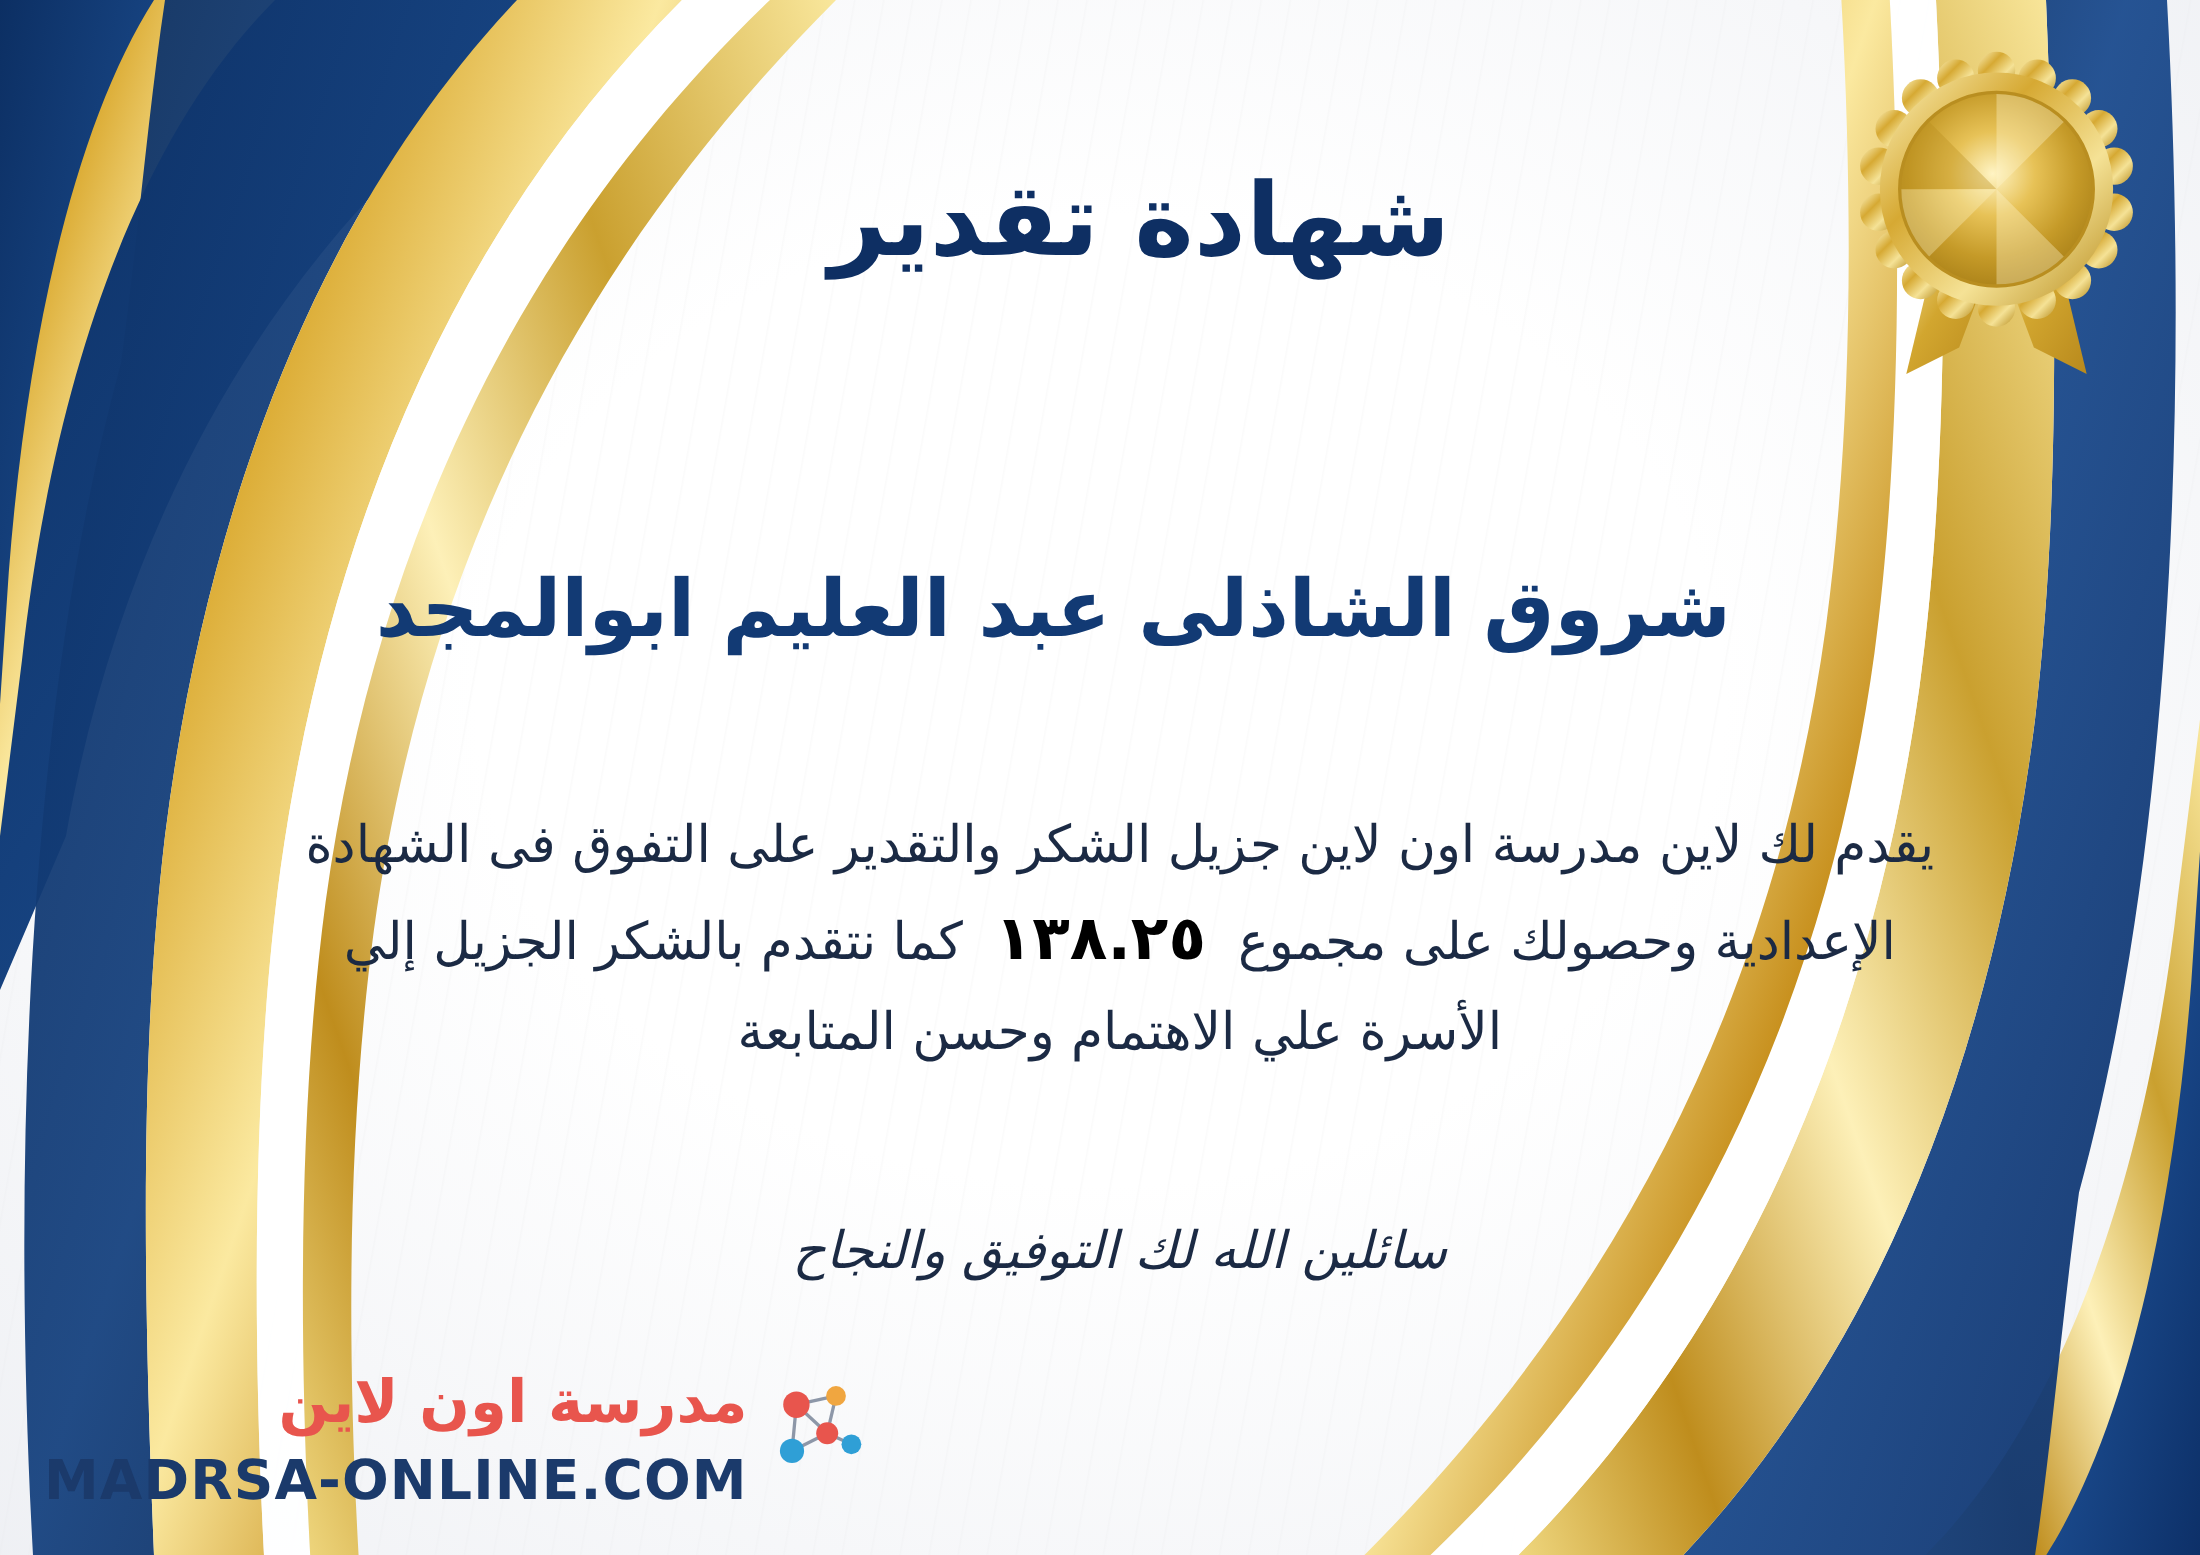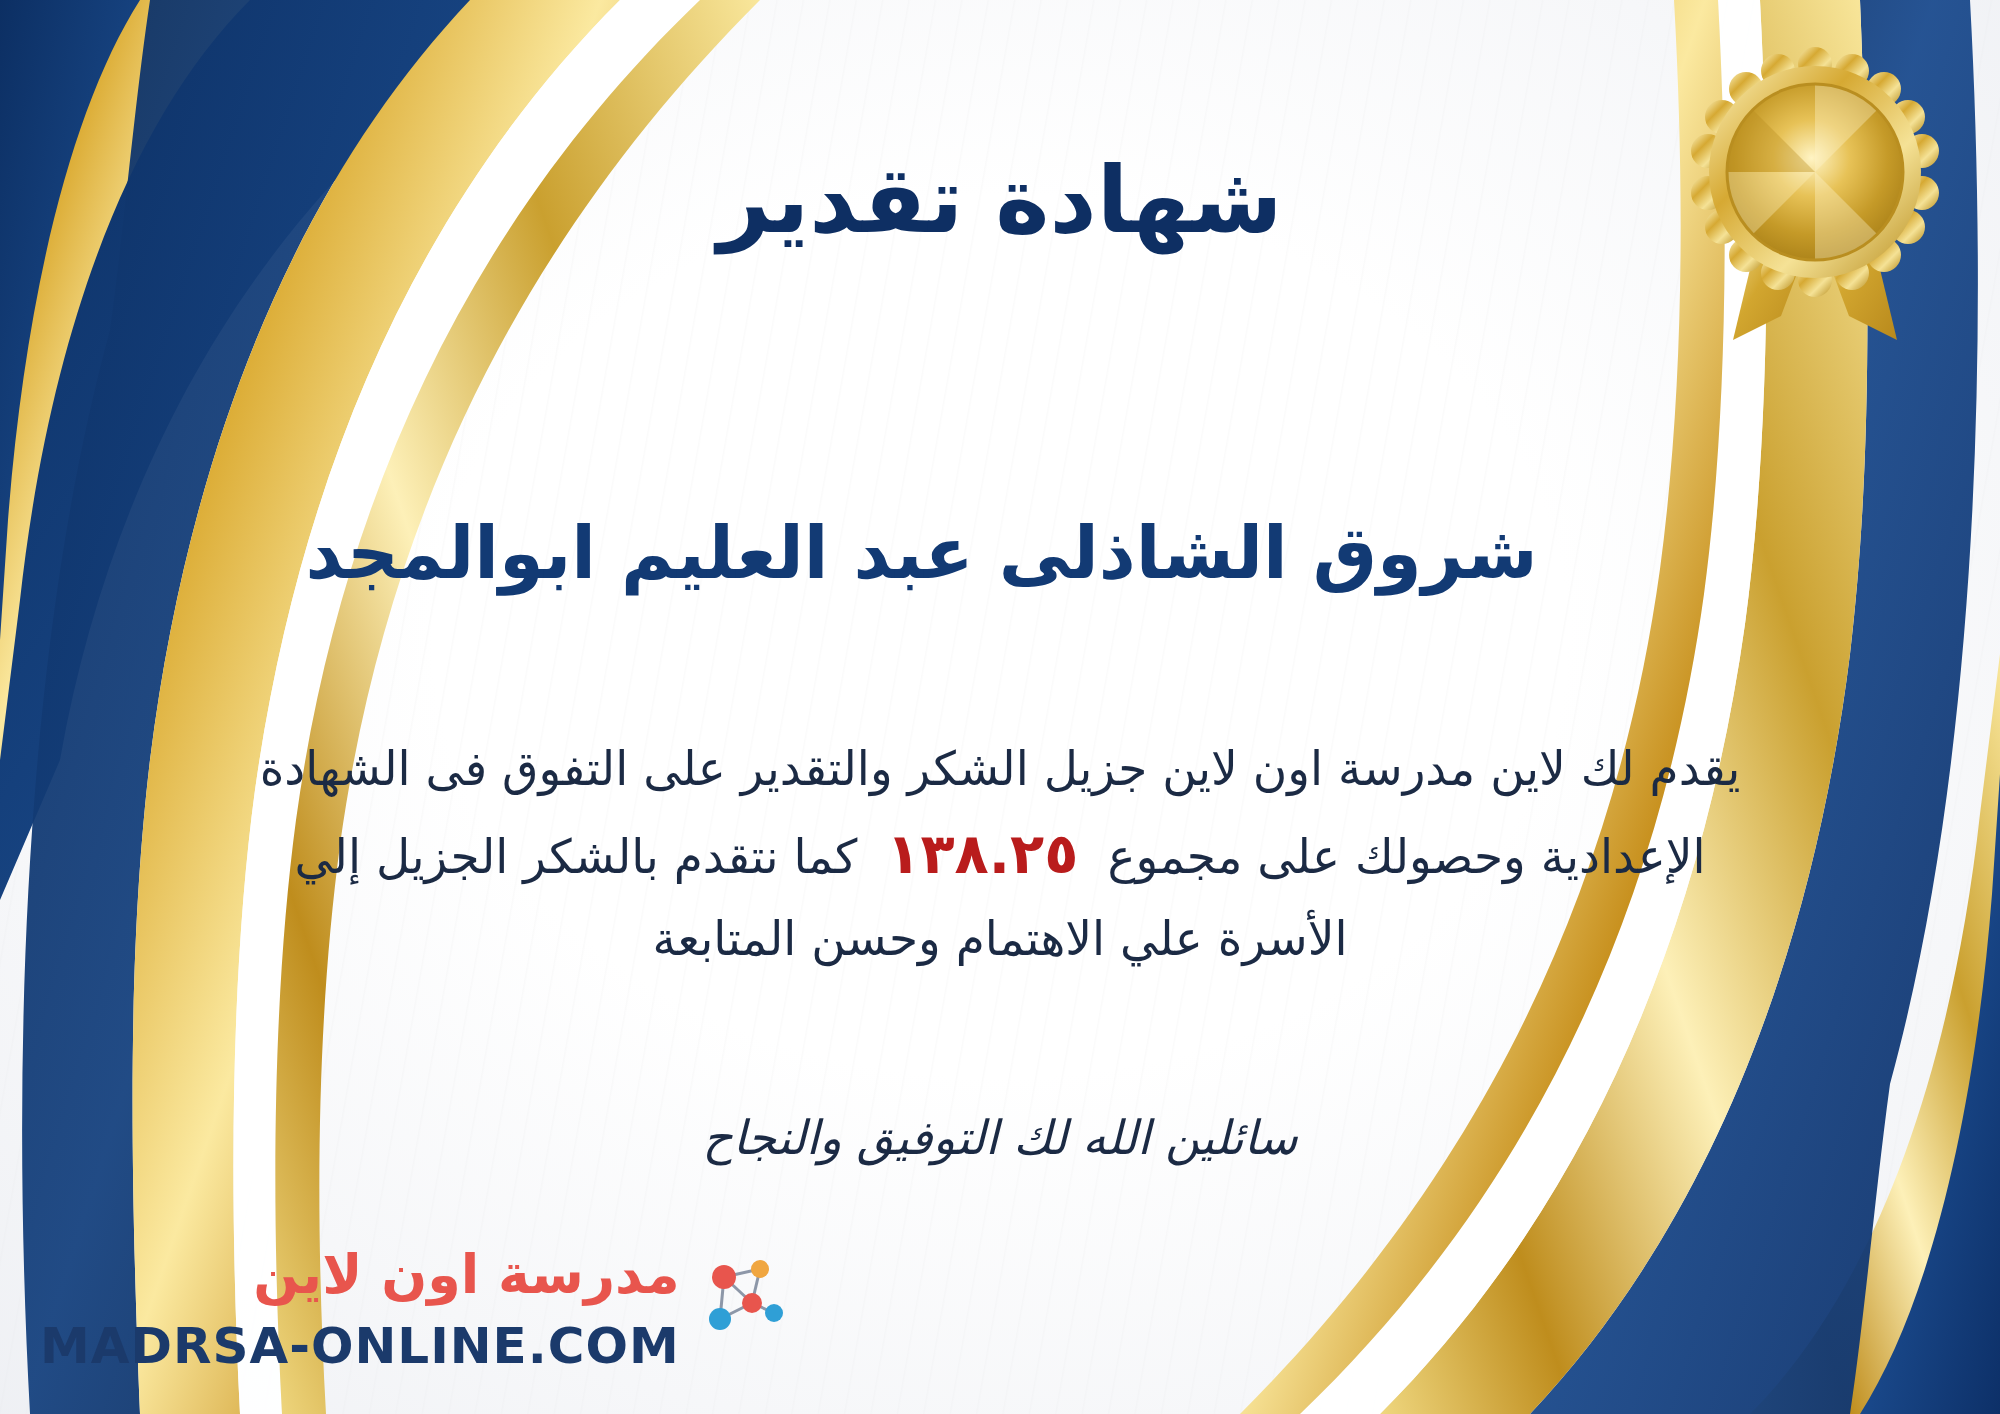--- a/index.html
+++ b/index.html
@@ -52,20 +52,21 @@
     width: 2000px;
     height: 1414px;
     pointer-events: none;
   }
 
   
   .content {
     position: absolute;
     inset: 0;
     z-index: 5;
+    margin-left: 36px;
   }
 
   .cert-title {
     position: absolute;
     top: 150px;
     left: 0;
     width: 2000px;
     text-align: center;
     font-size: 92px;
     font-weight: 700;
@@ -95,21 +96,21 @@
     text-align: center;
     font-size: 47px;
     font-weight: 500;
     color: #1b2a44;
     line-height: 1.65;
   }
 
   .grade-value {
     font-size: 56px;
     font-weight: 700;
-    color: #b91c1c;
+    color: #000000;
     padding: 0 14px;
     letter-spacing: 2px;
   }
 
   .closing-text {
     position: absolute;
     top: 1110px;
     left: 50%;
     transform: translateX(-50%);
     width: 1400px;

